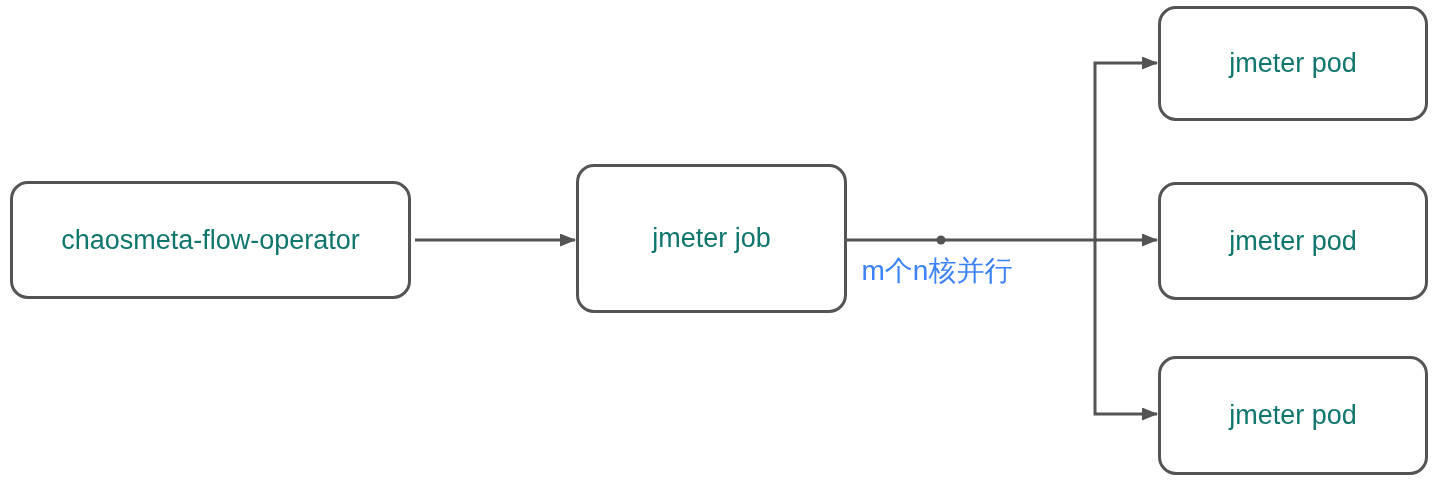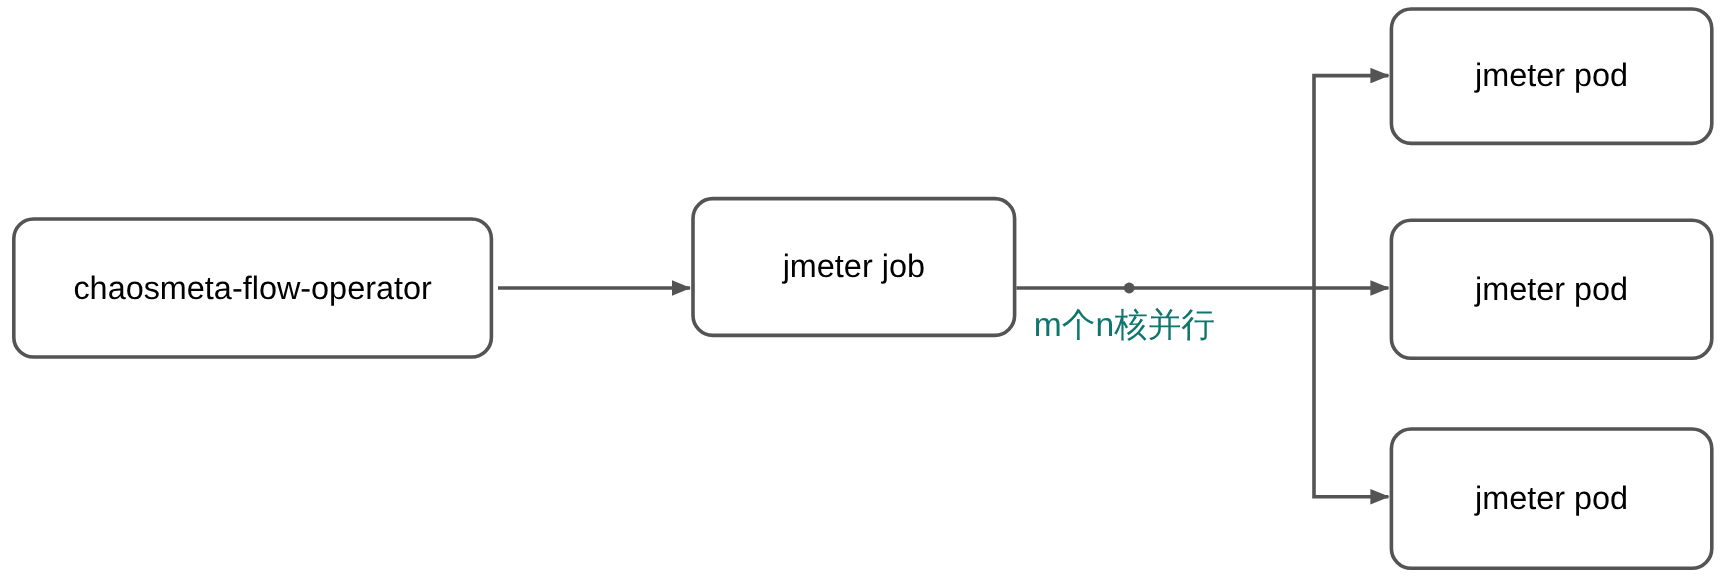--- a/index.html
+++ b/index.html
@@ -24,38 +24,38 @@
   }
   .node {
     position: absolute;
     box-sizing: border-box;
     background: #ffffff;
     border: 3px solid #545454;
     border-radius: 18px;
     display: flex;
     align-items: center;
     justify-content: center;
-    color: #000000;
+    color: #0f766e;
     font-size: 27px;
     line-height: 1.2;
     text-align: center;
   }
   .node-operator   { left: 10px;   top: 181px; width: 401px; height: 118px; }
-  .node-jmeter-job { left: 576px;  top: 164px; width: 271px; height: 117px; }
+  .node-jmeter-job { left: 576px;  top: 164px; width: 271px; height: 149px; }
   .node-pod-top    { left: 1158px; top: 6px;   width: 270px; height: 115px; }
   .node-pod-mid    { left: 1158px; top: 182px; width: 270px; height: 118px; }
   .node-pod-bottom { left: 1158px; top: 356px; width: 270px; height: 119px; }
   .edge-label {
     position: absolute;
     left: 852px;
     top: 252px;
     width: 170px;
     text-align: center;
     font-size: 28px;
-    color: #0f766e;
+    color: #3b82f6;
     white-space: nowrap;
   }
   .edge-path {
     fill: none;
     stroke: #545454;
     stroke-width: 3;
   }
 </style>
 </head>
 <body>

